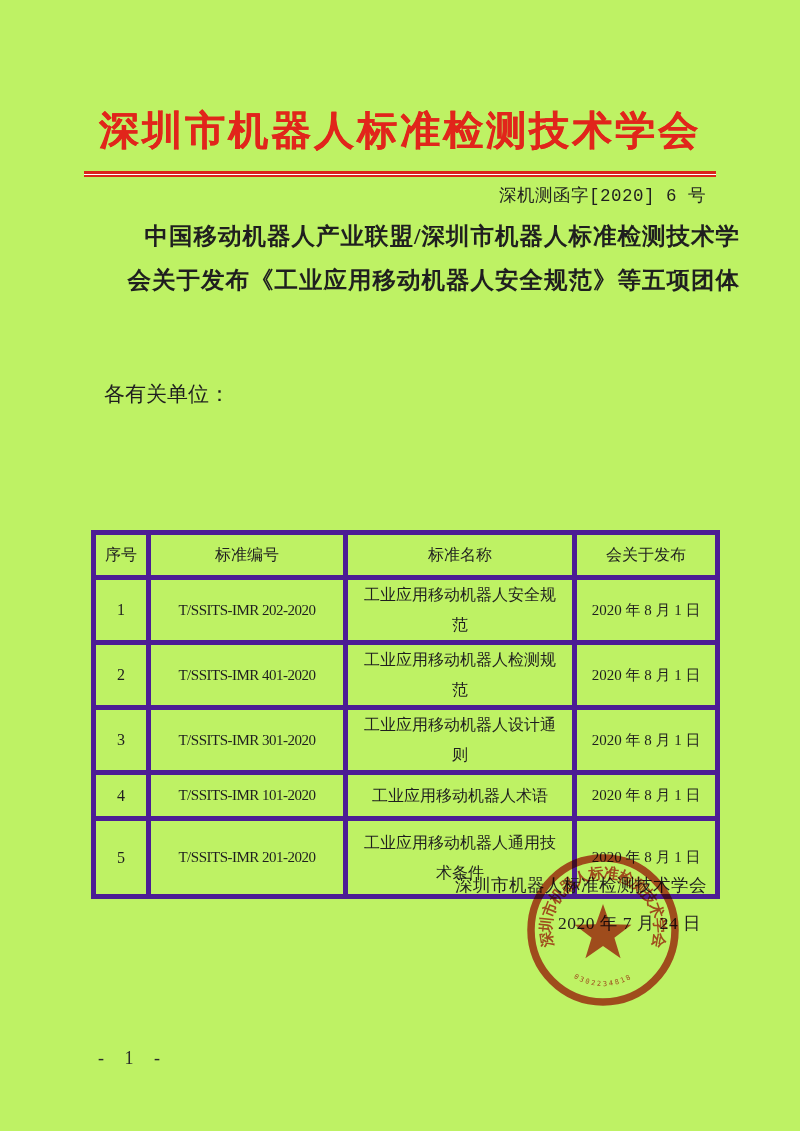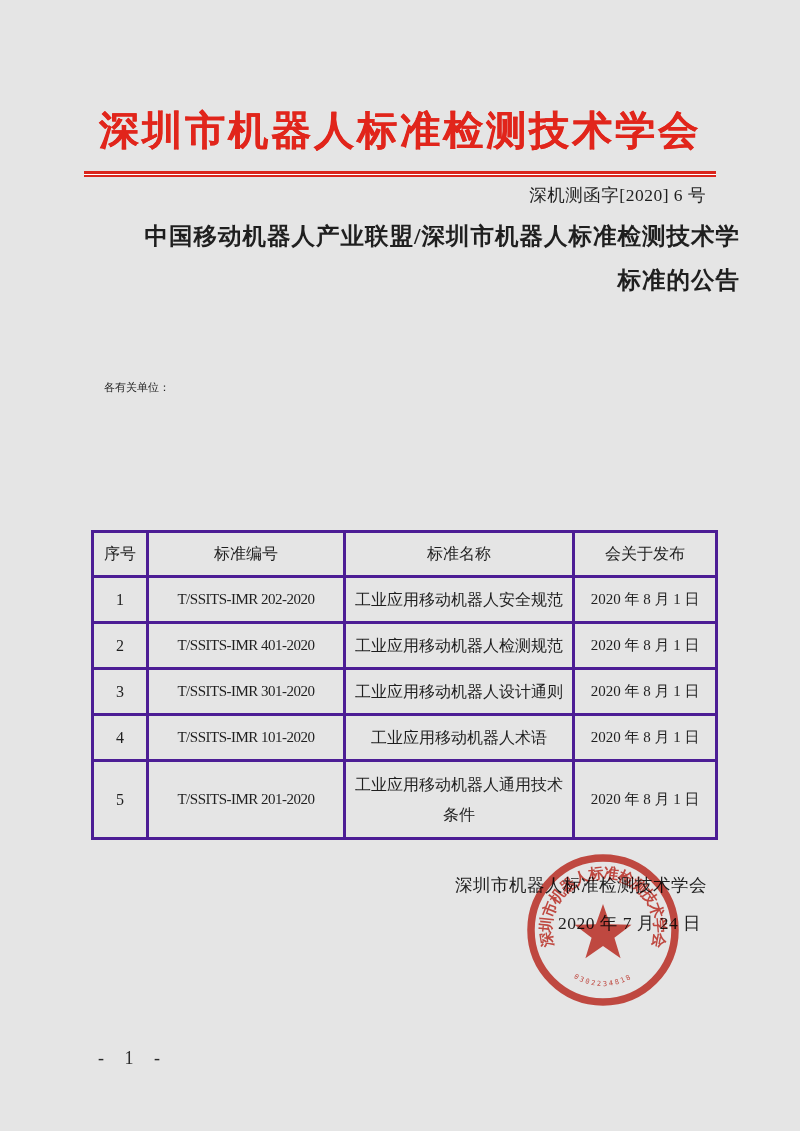--- a/index.html
+++ b/index.html
@@ -4,21 +4,21 @@
 <style>
   * { margin: 0; padding: 0; box-sizing: border-box; }
   html, body { background: #ffffff; }
   body { font-family: "Liberation Serif", "DejaVu Serif", serif; color: #1f1f1f; }
 
   .page {
     position: relative;
     width: 800px;
     height: 1131px;
     margin: 0 auto;
-    background: #e5e5e5;
+    background: #bef264;
     overflow: hidden;
   }
 
   .org-title {
     position: absolute;
     top: 103px; left: 0; width: 100%;
     text-align: center;
     font-size: 40px;
     font-weight: bold;
     letter-spacing: 3px;
@@ -30,36 +30,37 @@
     position: absolute;
     top: 171px; left: 84px; width: 632px; height: 6px;
     background: linear-gradient(#da251c 0 50%, #ffffff 50% 62%, #da251c 62% 100%);
   }
 
   .doc-number {
     position: absolute;
     top: 183px; right: 94px;
     font-size: 17.5px;
     letter-spacing: 0.5px;
+    font-family: Liberation Mono, monospace;
   }
 
   .doc-title {
     position: absolute;
     top: 214px; left: 60px; width: 680px;
     text-align: right;
     font-size: 23.5px;
     font-weight: bold;
     line-height: 44px;
     letter-spacing: 1px;
   }
 
   .salutation {
     position: absolute;
     top: 380px; left: 104px;
-    font-size: 11px;
+    font-size: 21px;
   }
 
   .body-para {
     position: absolute;
     top: 412px; left: 96px; width: 612px;
     font-size: 17.5px;
     line-height: 38px;
     text-align: justify;
     text-indent: 2.1em;
     letter-spacing: 0.3px;
@@ -67,21 +68,21 @@
 
   table.standards {
     position: absolute;
     top: 530px; left: 91px;
     width: 624px;
     border-collapse: collapse;
     table-layout: fixed;
     font-size: 16px;
   }
   table.standards th, table.standards td {
-    border: 3px solid #4c1d95;
+    border: 5px solid #4c1d95;
     text-align: center;
     vertical-align: middle;
     font-weight: normal;
     padding: 0 9px;
   }
   table.standards thead tr { height: 45px; }
   table.standards tbody tr { height: 46px; }
   table.standards tbody tr.tall { height: 78px; }
   .col-index { width: 55px; }
   .col-code  { width: 197px; }
@@ -124,21 +125,21 @@
 <div class="page">
 
   <div class="org-title">深圳市机器人标准检测技术学会</div>
 
   <div class="red-rule"></div>
 
   <div class="doc-number">深机测函字[2020] 6 号</div>
 
   <div class="doc-title">
     <div>中国移动机器人产业联盟/深圳市机器人标准检测技术学</div>
-    <div>标准的公告</div>
+    <div>会关于发布《工业应用移动机器人安全规范》等五项团体</div>
   </div>
 
   <div class="salutation">各有关单位：</div>
 
 
   <table class="standards">
     <colgroup>
       <col class="col-index">
         <col class="col-code">
         <col class="col-name">

